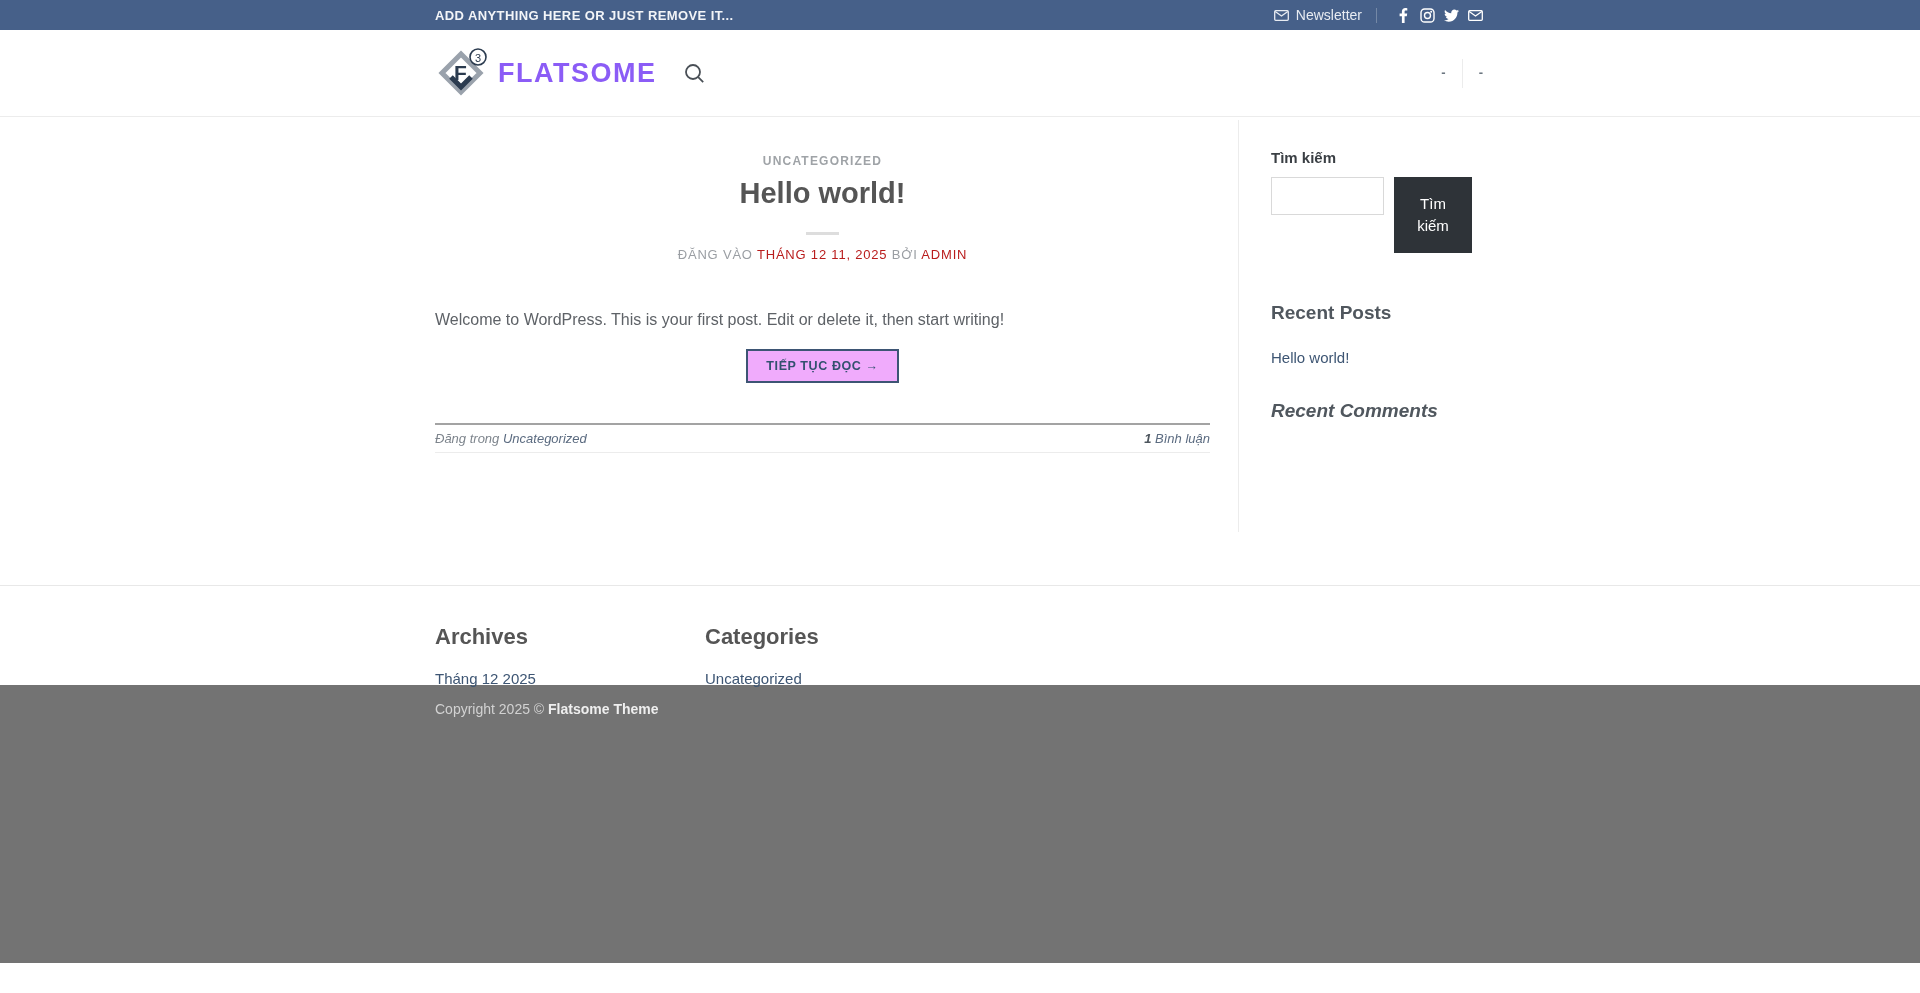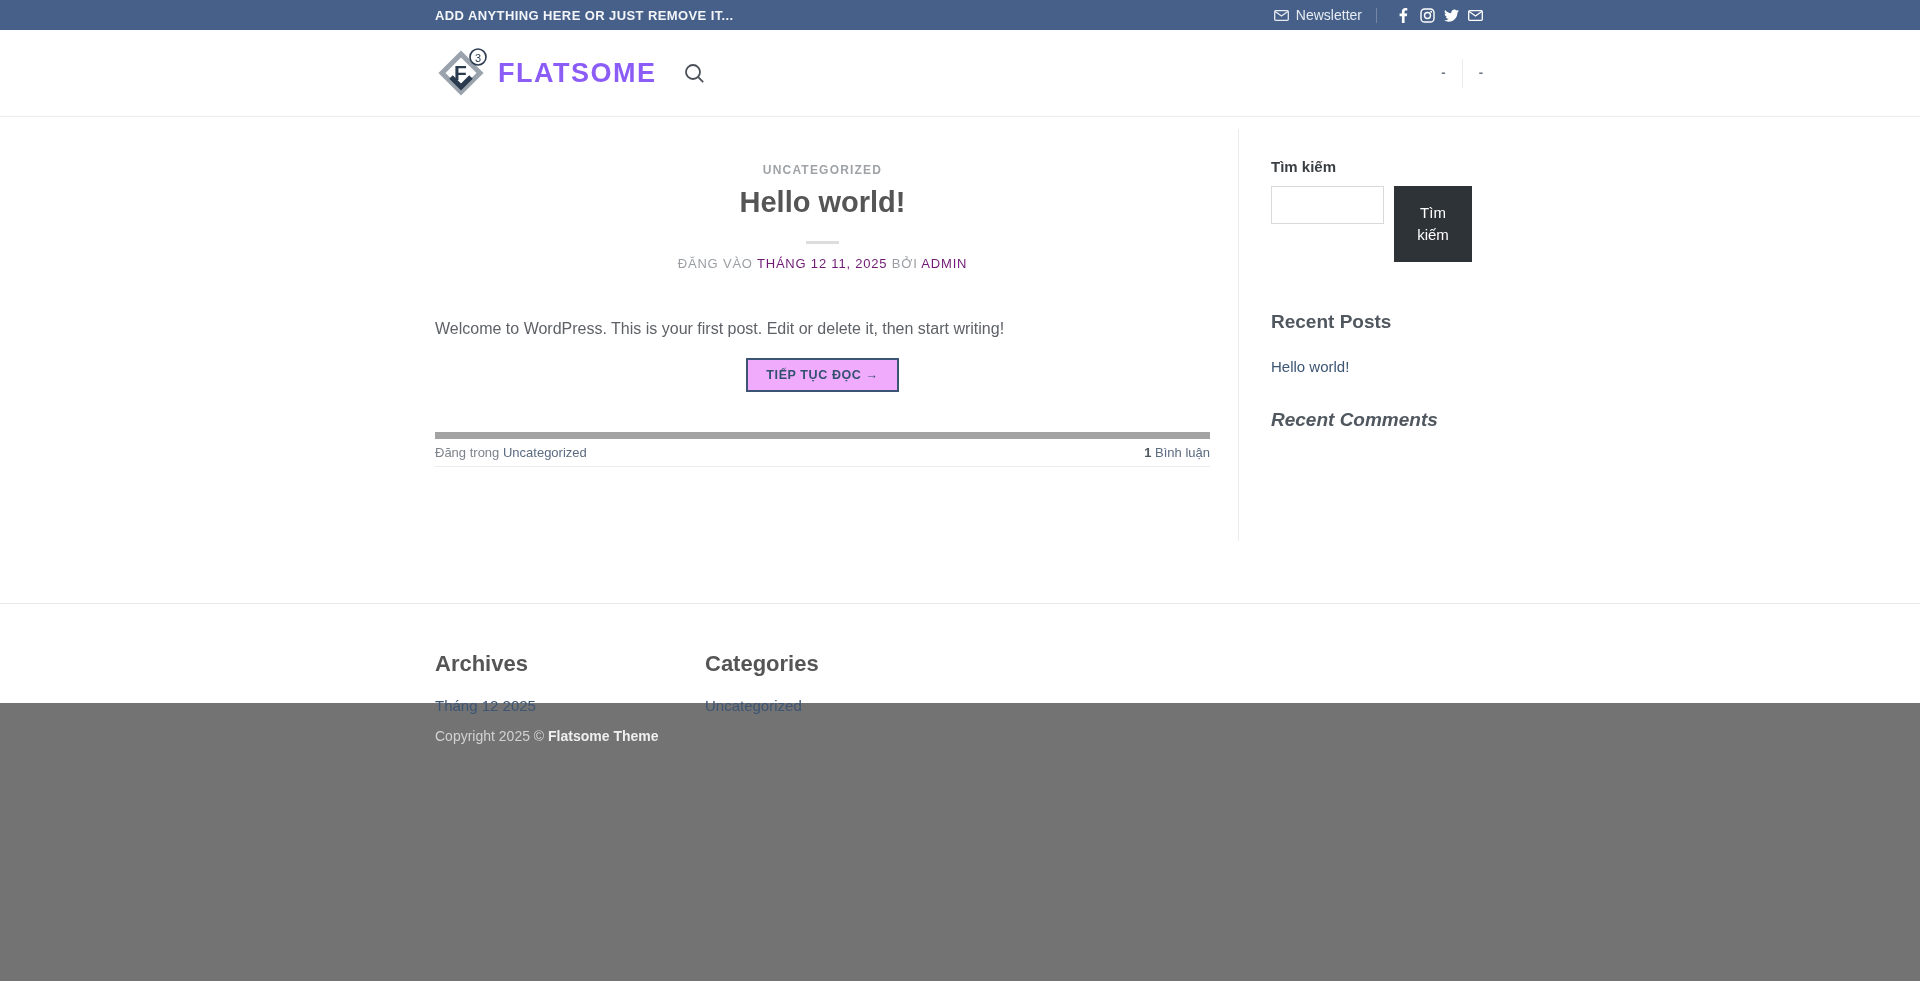--- a/index.html
+++ b/index.html
@@ -6,21 +6,21 @@
   html { background:#4c4c4e; }
   body {
     margin: 0;
     width: 1920px;
     height: 993px;
     background: #ffffff;
     font-family: "Liberation Sans", "DejaVu Sans", sans-serif;
     -webkit-font-smoothing: antialiased;
   }
   a { text-decoration: none; cursor: pointer; }
-  .container { width: 1050px; margin: 12px auto; }
+  .container { width: 1050px; margin: 3px auto; }
 
   
   .topbar { height: 30px; background: #466089; display: flex; align-items: center; }
   .topbar-inner { display: flex; justify-content: space-between; align-items: center; }
   .topbar-message { color: #f3f5f8; font-size: 13px; font-weight: bold; letter-spacing: .4px; }
   .topbar-right { display: flex; align-items: center; }
   .newsletter { display: flex; align-items: center; color: #e8ecf2; font-size: 14px; gap: 7px; }
   .topbar-divider { width: 1px; height: 15px; background: rgba(255,255,255,.25); margin: 0 12px 0 14px; }
   .social-link { display: inline-flex; align-items: center; justify-content: center; width: 20px; height: 20px; margin-left: 4px; }
   .icon svg { display: block; }
@@ -38,28 +38,28 @@
 
   
   .main { display: flex; position: relative; height: 462px; }
   .divider-v { position: absolute; left: 803px; top: 0; width: 1px; height: 412px; background: #ececec; }
   .content { width: 803px; padding: 31px 28px 0 0; }
   .post-header { text-align: center; }
   .post-category { display: inline-block; font-size: 12px; font-weight: bold; color: #9fa3a7; letter-spacing: 1.2px; line-height: 14px; }
   .post-title { font-size: 29px; font-weight: bold; color: #555; margin: 8px 0 0; line-height: 33px; }
   .title-divider { width: 33px; height: 3px; background: #ddd; margin: 22px auto 0; }
   .post-meta { margin-top: 12px; font-size: 13px; color: #9a9ea3; letter-spacing: .8px; line-height: 15px; }
-  .post-meta a { color: #701a75; }
+  .post-meta a { color: #b91c1c; }
   .post-body { margin: 47px 0 0; font-size: 16px; color: #5e6267; line-height: 22px; }
   .read-more-wrap { text-align: center; margin-top: 18px; }
   .read-more { display: inline-block; border: 2px solid #3d5574; color: #33516f; background: #f0abfc;
                font-size: 12.5px; font-weight: bold; letter-spacing: .6px; line-height: 14px; padding: 8px 18px; }
-  .post-footer { margin-top: 40px; border-top: 7px solid #a3a3a3; border-bottom: 1px solid #ececec;
+  .post-footer { margin-top: 40px; border-top: 2px solid #a3a3a3; border-bottom: 1px solid #ececec;
                  padding: 6px 0; display: flex; justify-content: space-between;
-                 font-size: 13px; color: #7d848c; line-height: 15px; }
+                 font-size: 13px; color: #7d848c; line-height: 15px; font-style: italic; }
   .post-footer a { color: #5b6b80; }
   .post-footer strong { color: #4e565e; }
 
   
   .sidebar { margin-left: 33px; width: 213px; padding-top: 29px; }
   .search-label { display: block; font-size: 15px; font-weight: bold; color: #3a3f44; line-height: 17px; }
   .search-form { display: flex; align-items: flex-start; gap: 10px; margin-top: 11px; }
   .search-input { width: 113px; height: 38px; border: 1px solid #d9d9d9; background: #fff; padding: 0 8px; font-size: 14px; outline: none; }
   .search-button { width: 78px; border: none; background: #2e3338; color: #fff; font-size: 15px;
                    line-height: 22px; padding: 16px 12px; text-align: center; cursor: pointer;

